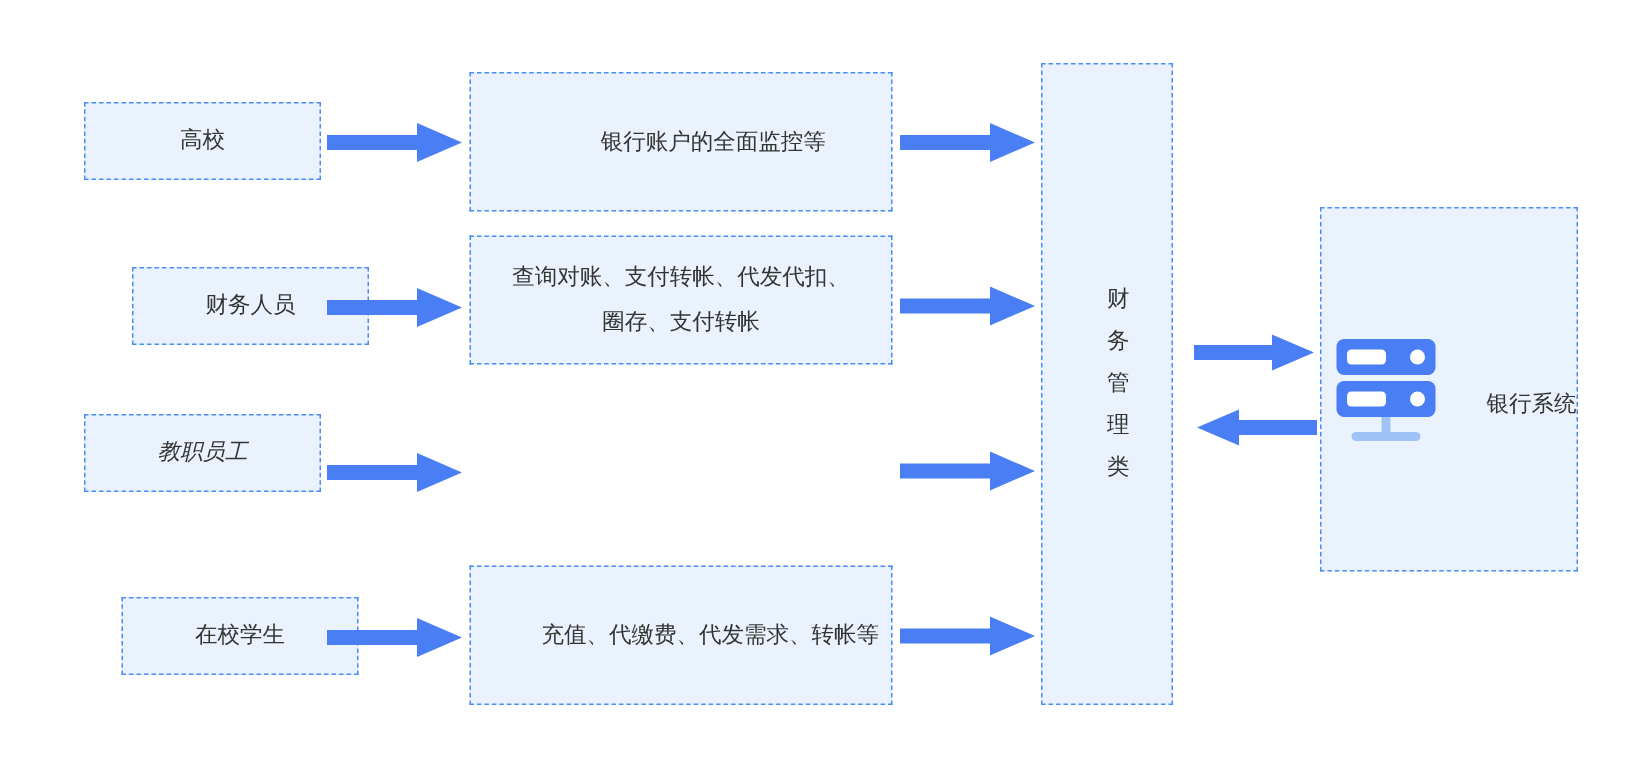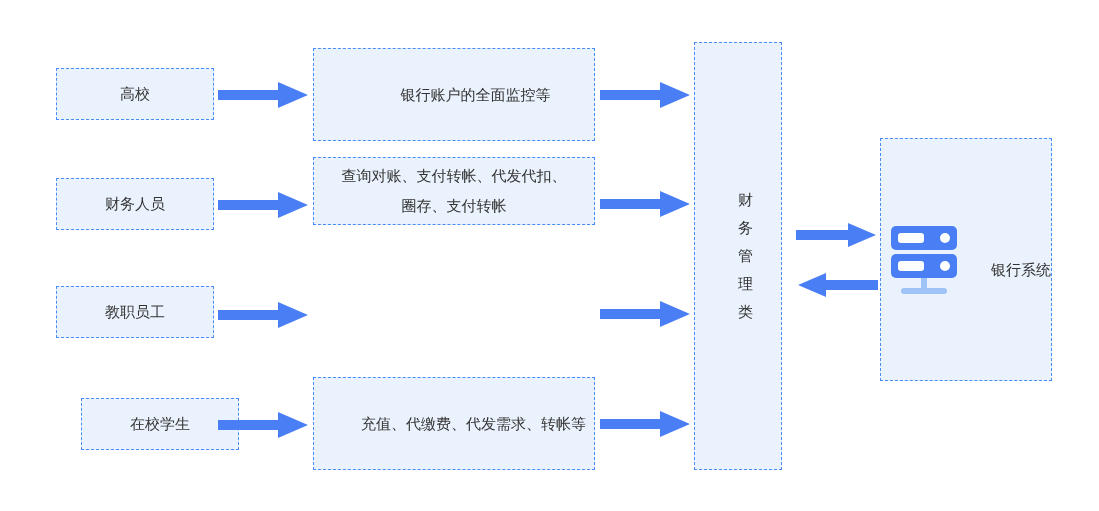--- a/index.html
+++ b/index.html
@@ -37,31 +37,31 @@
     box-sizing: border-box;
   }
   
   .actor {
     left: 56px;
     width: 158px;
     height: 52px;
     justify-content: flex-end;
   }
   .actor-0 { top: 68px; }
-  .actor-1 { top: 178px; }
-  .actor-2 { top: 286px; }
+  .actor-1 { top: 178px; margin-left: 32px; }
+  .actor-2 { top: 276px; font-style: italic; }
   .actor-3 { top: 398px; margin-left: 25px; }
 
   
   .func {
     left: 313px;
     width: 282px;
   }
   .func-0 { top: 48px; height: 93px; padding-left: 43px; }
-  .func-1 { top: 157px; height: 68px; }
+  .func-1 { top: 157px; height: 86px; }
   .func-2 { top: 267px; height: 93px; }
   .func-3 { top: 377px; height: 93px; text-align: right; }
   .func .label {
     line-height: 30px;
   }
 
   
   .sync {
     left: 694px;
     top: 42px;

